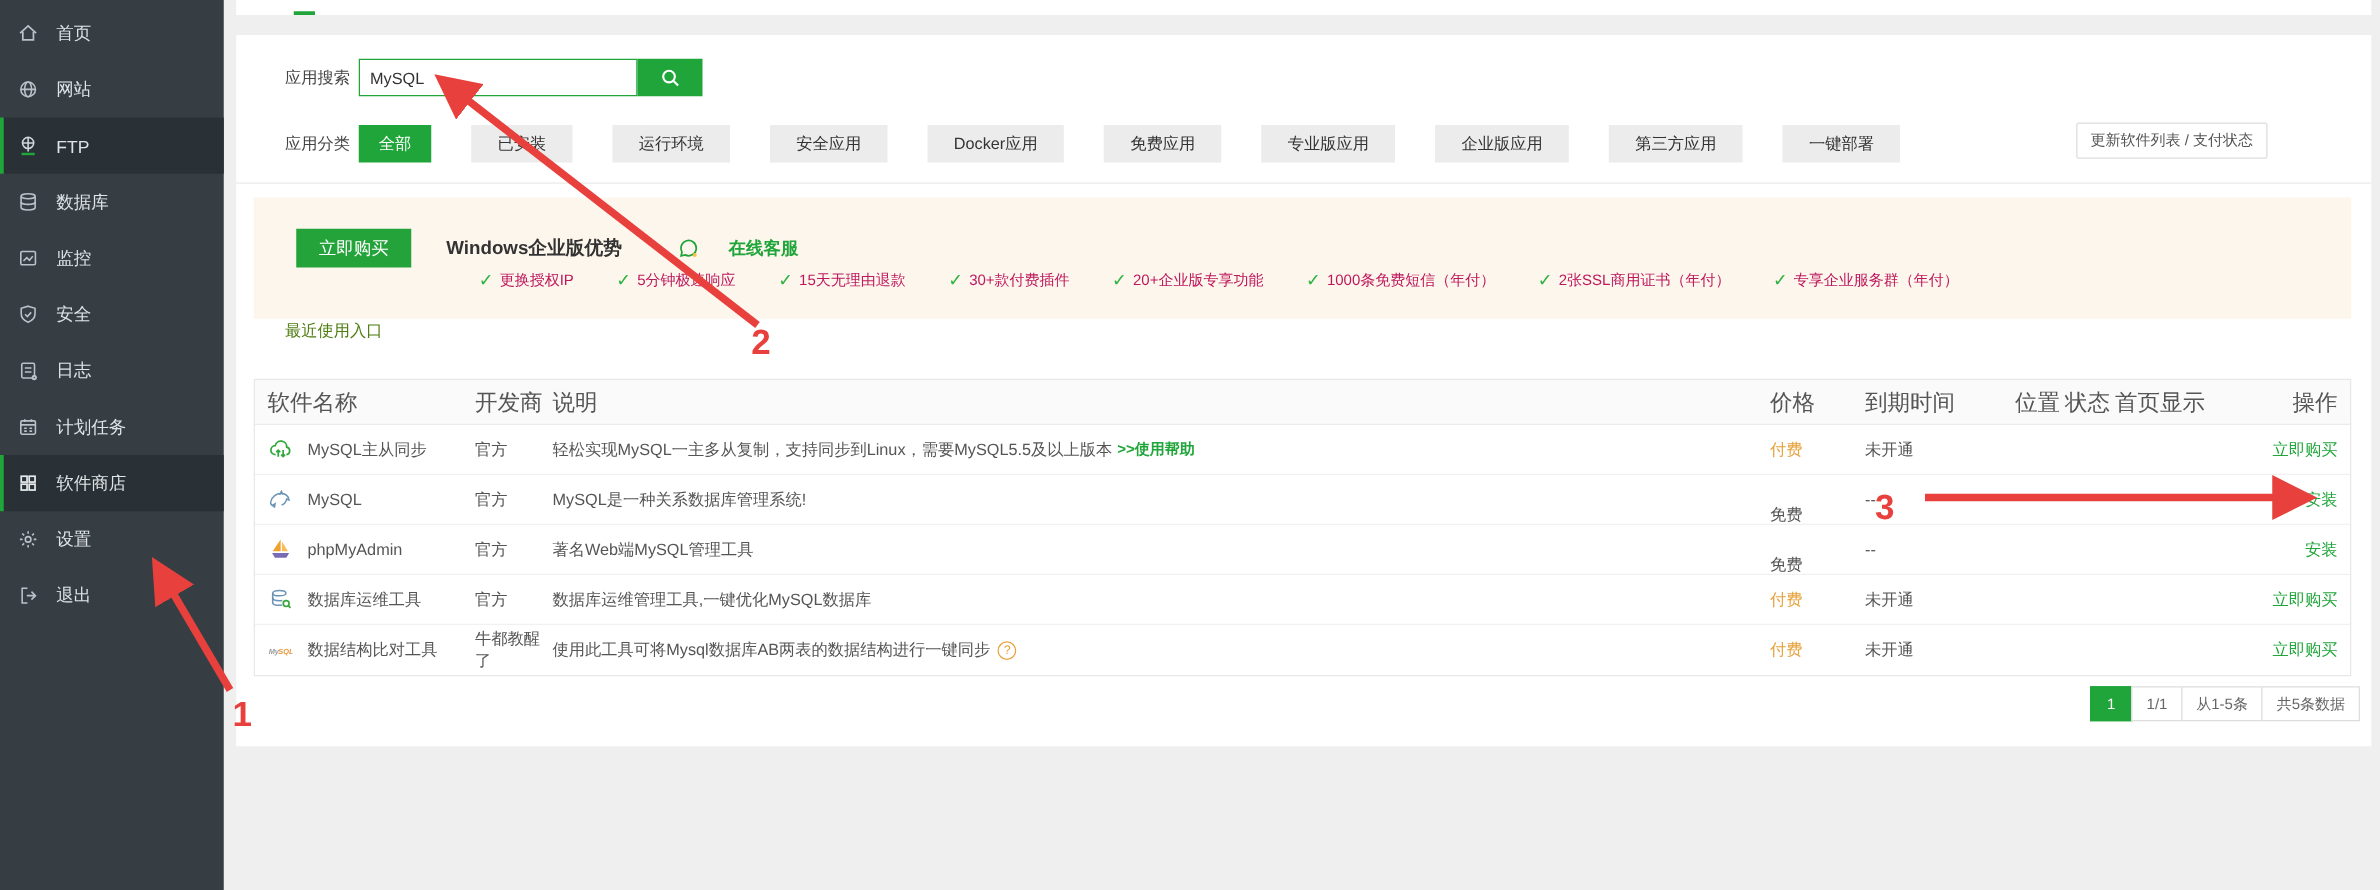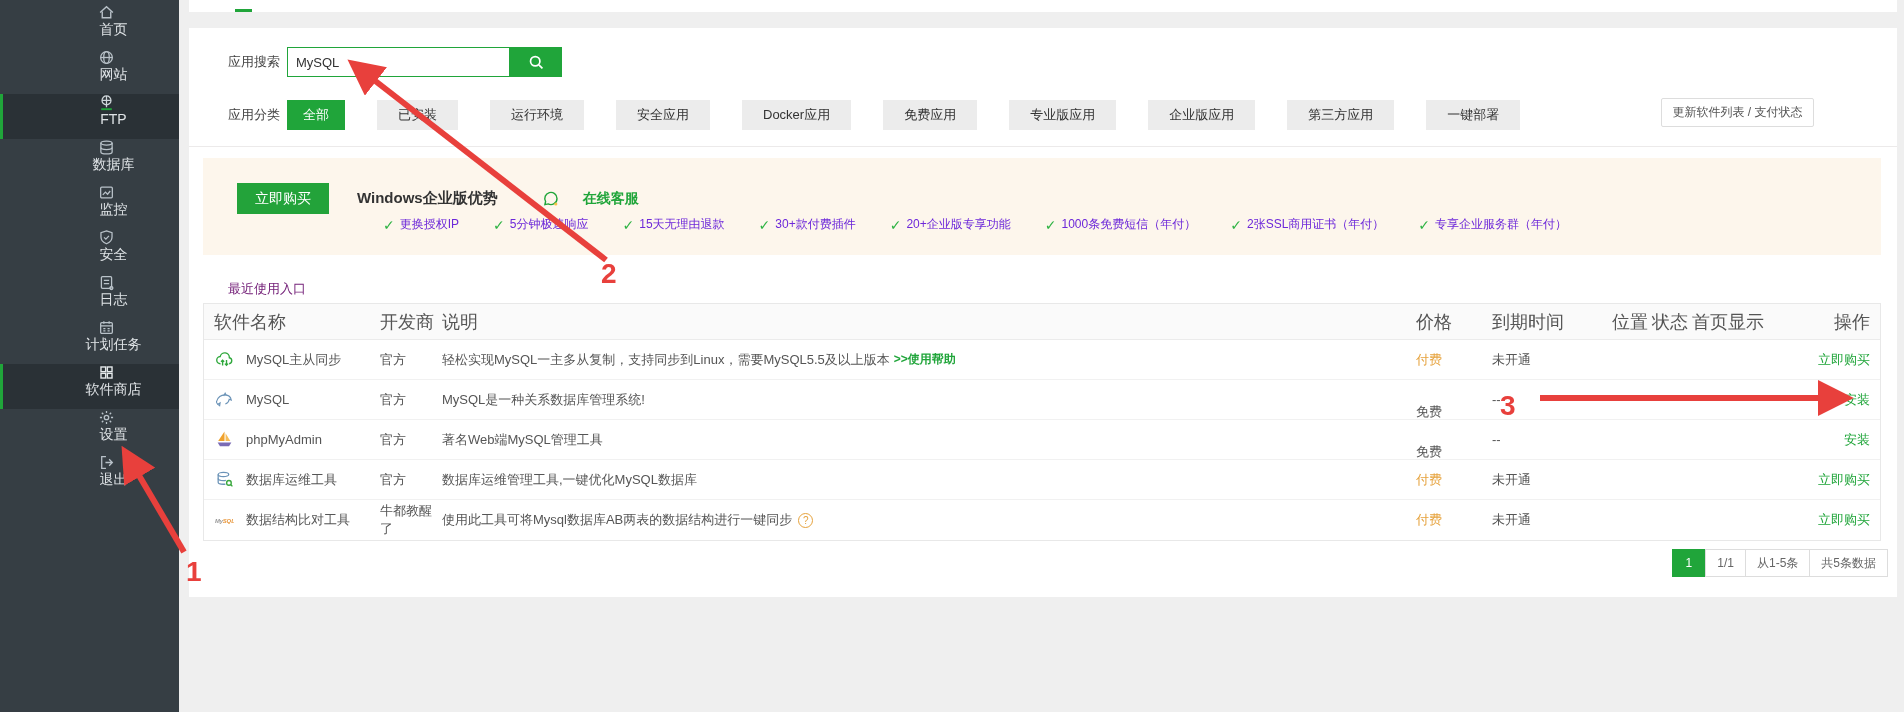--- a/index.html
+++ b/index.html
@@ -2,22 +2,22 @@
 <html><head>
 <meta charset="utf-8">
 <style>
   * { margin:0; padding:0; box-sizing:border-box; }
   html,body { width:1904px; height:712px; }
   body { font-family:"Liberation Sans","DejaVu Sans",sans-serif; background:#efefef; overflow:hidden; }
   .page { position:relative; width:1904px; height:712px; background:#efefef; }
 
   
   .sidebar { position:absolute; left:0; top:0; width:179px; height:712px; background:#363e44; }
-  .side-item { position:relative; height:45px; display:flex; align-items:center; padding-left:48px;
-               color:#dfe3e6; font-size:14px; cursor:pointer;flex-direction:column; }
+  .side-item { position:relative; height:45px; display:flex; align-items:center; padding-left:14px;
+               color:#dfe3e6; font-size:14px; cursor:pointer; }
   .side-item .sicon { width:17px; height:17px; margin-right:14px; display:inline-flex; }
   .side-item.active { background:#2a3136; }
   .side-item.active::before { content:""; position:absolute; left:0; top:0; width:3px; height:45px; background:#20a53a; }
   .menu { padding-top:4px; }
 
   
   .topstrip { position:absolute; left:189px; top:0; width:1708px; height:12px; background:#ffffff; }
   .tab-underline { position:absolute; left:46px; top:9px; width:17px; height:3px; background:#20a53a; }
 
   
@@ -46,23 +46,23 @@
   .banner { position:absolute; left:14px; top:130px; width:1678px; height:97px; background:#fdf6ec; }
   .banner-top { position:absolute; left:34px; top:25px; display:flex; align-items:center; }
   .buy-btn { width:92px; height:31px; background:#23a33a; color:#fff; border:none; font-size:14px;
              cursor:pointer; font-family:inherit; }
   .banner-title { font-size:15px; font-weight:bold; color:#333; margin-left:28px; }
   .support { display:flex; margin-left:44px; cursor:pointer;gap:17px; }
   .support-label { font-size:14px; font-weight:bold; color:#20a53a; margin-left:6px; }
   .features { position:absolute; left:180px; top:58px; display:flex; }
   .feat { display:flex; align-items:center; margin-right:34px; white-space:nowrap; }
   .feat .chk { color:#2fb344; font-size:14px; margin-right:5px; }
-  .feat em { font-style:normal; font-size:12px; color:#6d28d9; }
-
-  .recent-label { position:absolute; left:39px; top:252px; font-size:13px; color:#701a75; }
+  .feat em { font-style:normal; font-size:12px; color:#be185d; }
+
+  .recent-label { position:absolute; left:39px; top:228px; font-size:13px; color:#4d7c0f; }
 
   
   .swtable { position:absolute; left:14px; top:275px; width:1678px; border:1px solid #e8e8e8; }
   .thead { display:flex; align-items:center; height:36px; background:#fafafa; border-bottom:1px solid #ebebeb;
            font-size:18px; color:#555; }
   .trow { display:flex; align-items:center; height:40px; background:#fff; border-bottom:1px solid #f1f1f1;
           font-size:13px; color:#555; }
   .trow:last-child { border-bottom:none; }
   .c { padding:0; flex:none; }
   .c-name { width:176px; padding-left:10px; display:flex; align-items:center; }

